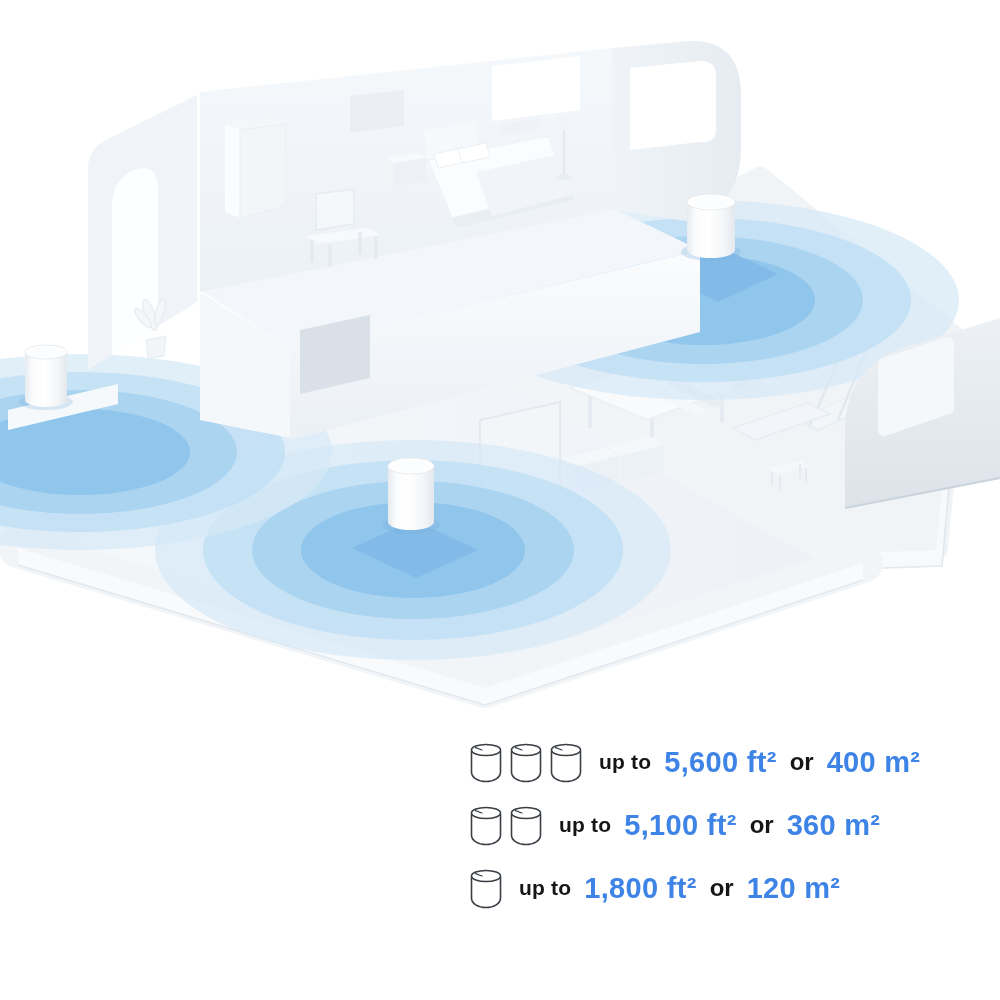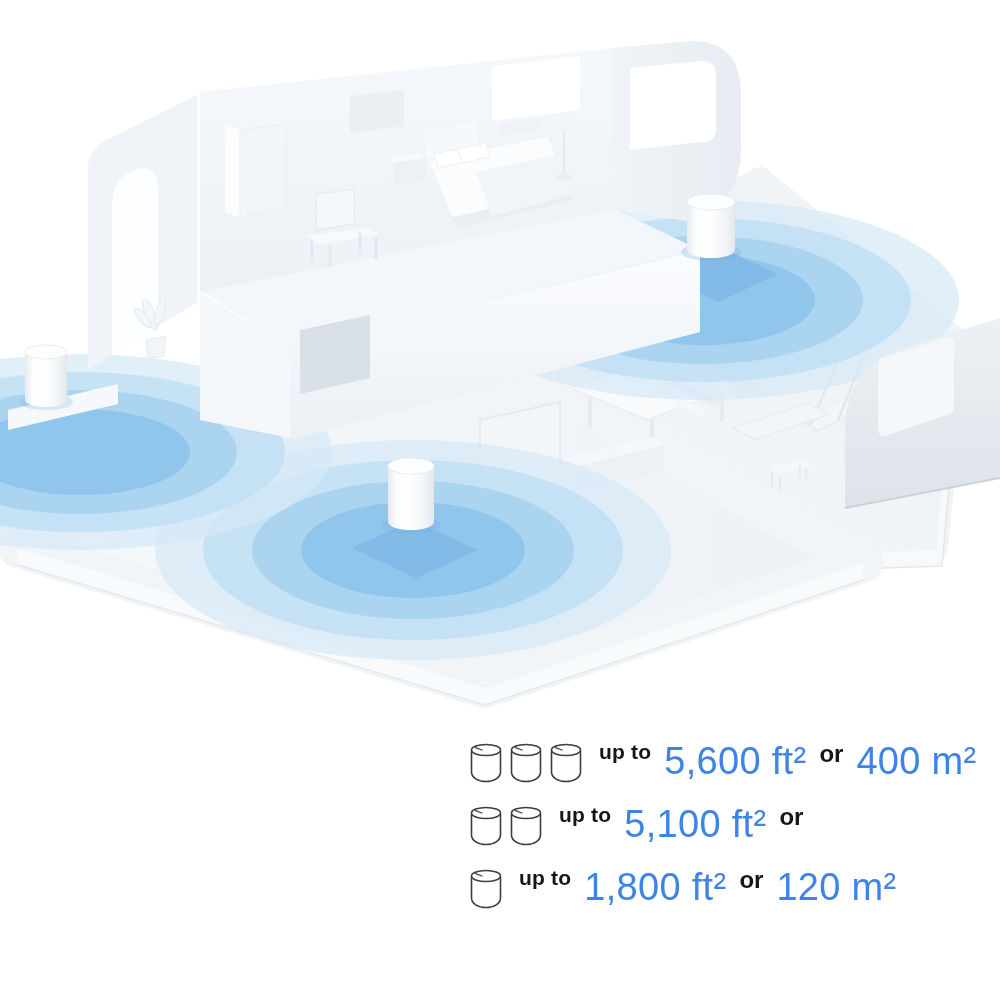--- a/index.html
+++ b/index.html
@@ -1,24 +1,24 @@
 <!DOCTYPE html>
 <html><head>
 <meta charset="utf-8">
 <style>
   html,body{margin:0;padding:0;background:#ffffff;}
   .stage{position:relative;width:1000px;height:1000px;background:#ffffff;overflow:hidden;
          font-family:"Liberation Sans","DejaVu Sans",sans-serif;}
   .scene{position:absolute;left:0;top:0;}
   .legend{position:absolute;left:468px;top:740px;display:flex;flex-direction:column;gap:19px;}
-  .cov-row{display:flex;align-items:flex-start;}
+  .cov-row{display:flex;align-items:center;}
   .icons{display:flex;gap:4px;margin-right:15px;}
   .icons svg{display:block;}
   .upto{font-size:21px;font-weight:600;color:#161616;margin-right:13px;letter-spacing:.2px;}
-  .qty{font-size:38px;font-weight:400;color:#3E83E6;letter-spacing:.3px;}
+  .qty{font-size:29px;font-weight:700;color:#3E83E6;letter-spacing:.3px;}
   .or{font-size:24px;font-weight:600;color:#161616;margin:0 13px;}
 </style>
 </head>
 <body>
 
 <div class="stage">
 
 <svg class="scene" width="1000" height="720" viewBox="0 0 1000 720" aria-hidden="true">
   <defs>
     <linearGradient id="gFace" x1="0" y1="0" x2="0" y2="1">
@@ -269,20 +269,21 @@
       <svg width="36" height="44" viewBox="0 0 36 44">
             <use href="#cyl-icon"></use>
           </svg>
       <svg width="36" height="44" viewBox="0 0 36 44">
             <use href="#cyl-icon"></use>
           </svg>
     </div>
     <span class="upto">up to</span>
     <span class="qty">5,100 ft²</span>
     <span class="or">or</span>
+    <span class="qty">360 m²</span>
   </div>
 
   <div class="cov-row">
     <div class="icons">
       <svg width="36" height="44" viewBox="0 0 36 44">
             <use href="#cyl-icon"></use>
           </svg>
     </div>
     <span class="upto">up to</span>
     <span class="qty">1,800 ft²</span>

